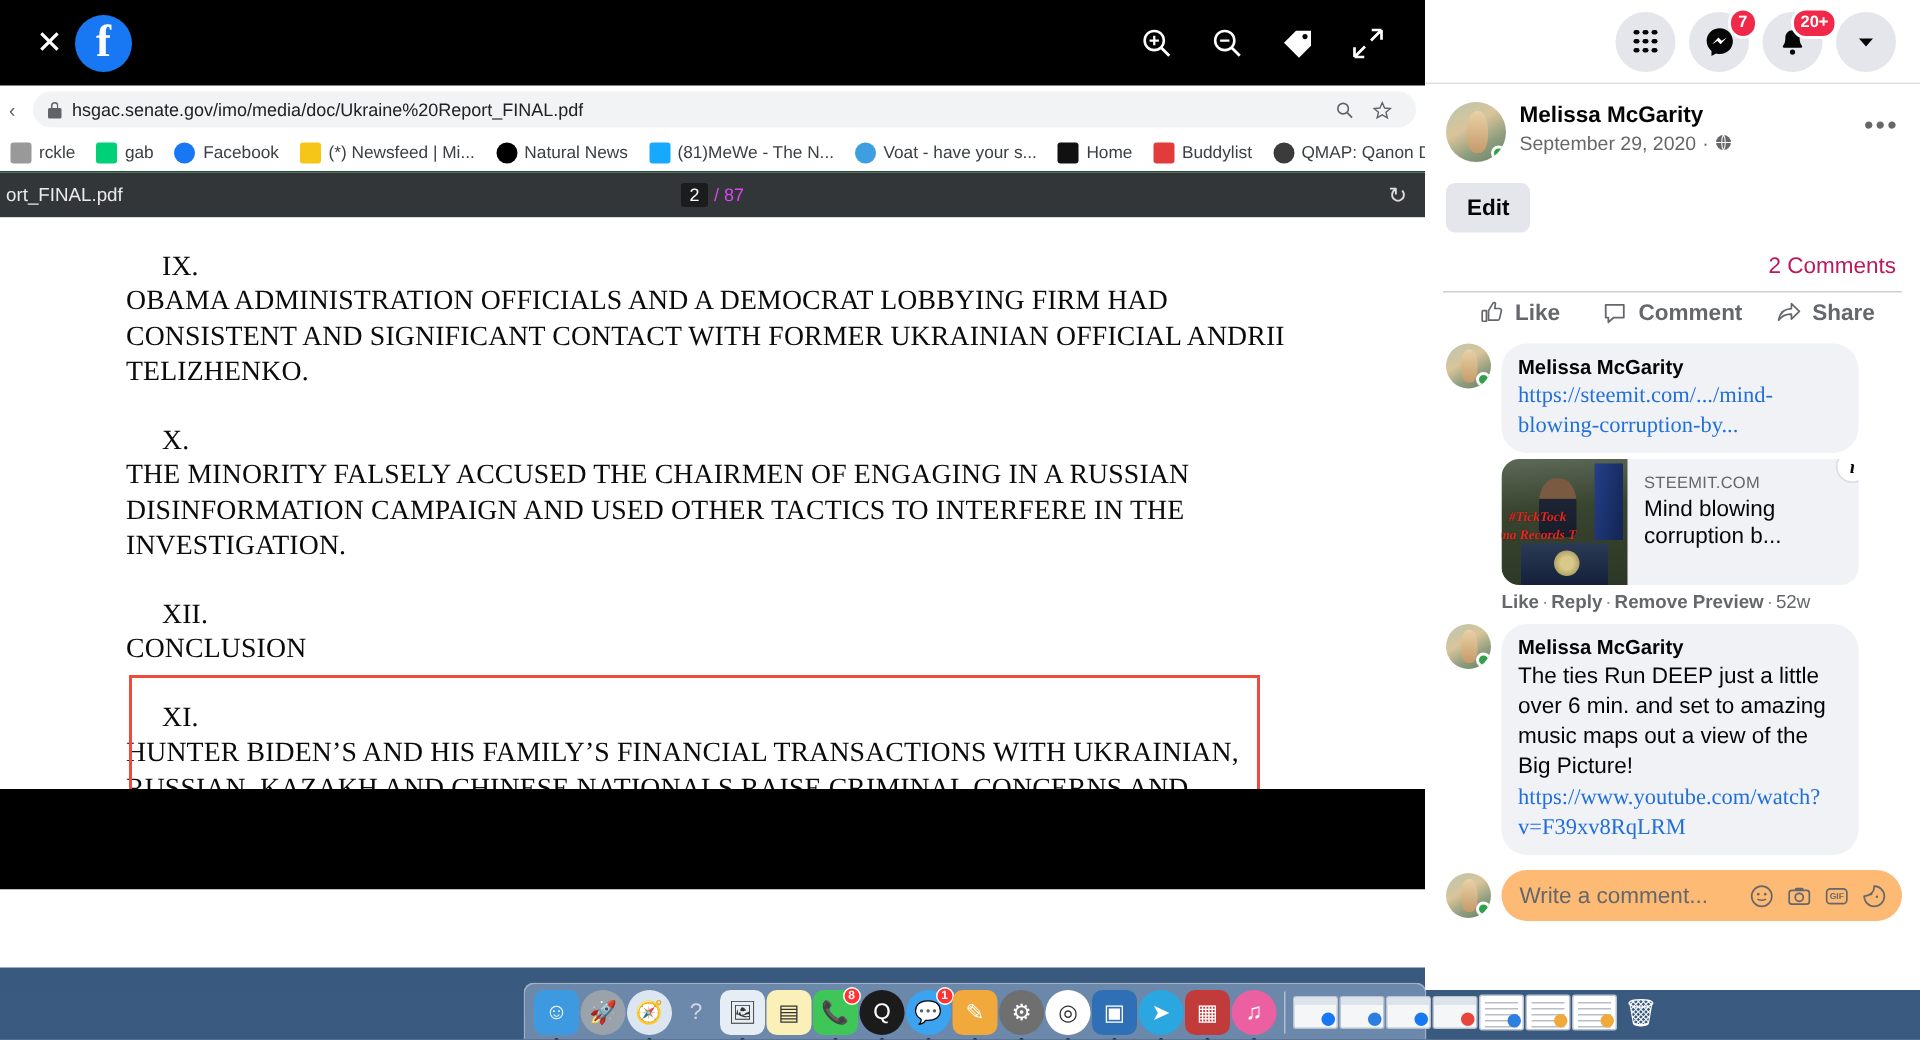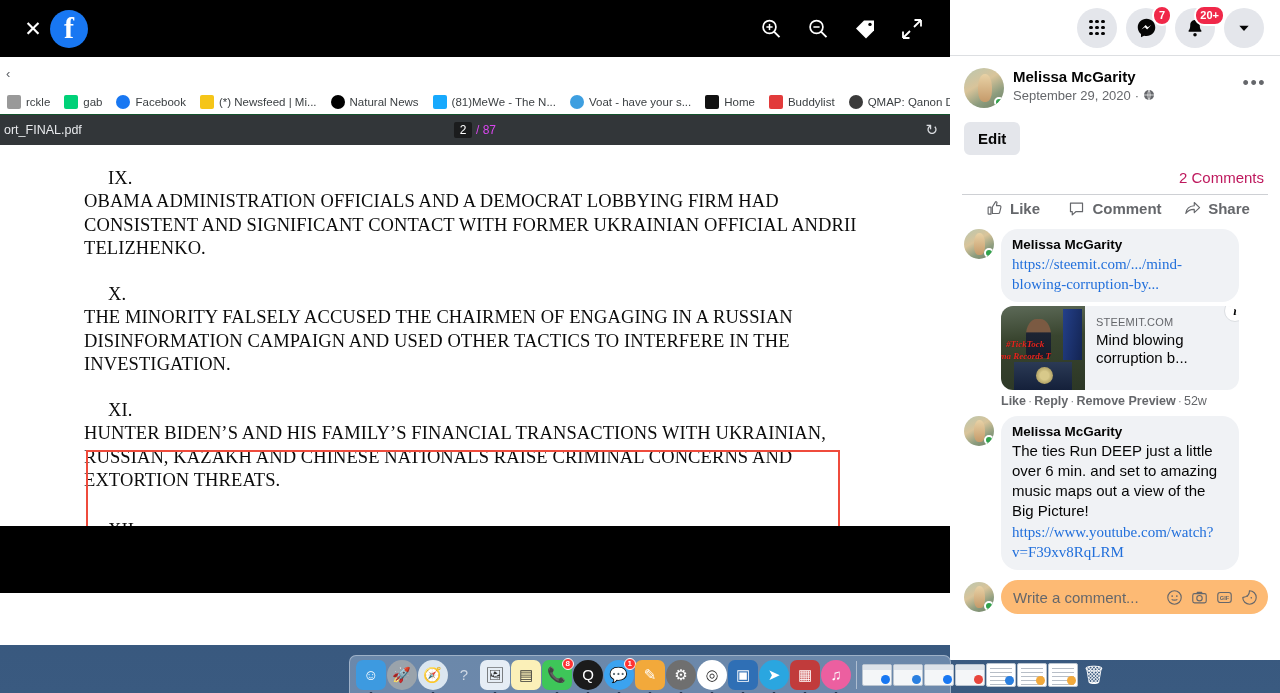--- a/index.html
+++ b/index.html
@@ -305,20 +305,36 @@
         </svg>
         <svg class="bb-ico" width="24" height="24" viewBox="0 0 24 24">
           <path d="M21 3 L14.5 3 M21 3 L21 9.5 M21 3 L14 10" stroke="#fff" stroke-width="1.8" fill="none"></path>
           <path d="M3 21 L9.5 21 M3 21 L3 14.5 M3 21 L10 14" stroke="#fff" stroke-width="1.8" fill="none"></path>
         </svg>
       </div>
     </div>
 
     <div class="chrome-urlbar">
       <div style="width:6px;color:#5f6368;font-size:13px;">‹</div>
+      <div class="url-pill">
+        <span class="lock-ico">
+            <i class="shackle"></i>
+            <i class="body"></i>
+          </span>
+        <span class="url-text">hsgac.senate.gov/imo/media/doc/Ukraine%20Report_FINAL.pdf</span>
+        <span class="url-right">
+          <svg width="13" height="13" viewBox="0 0 24 24">
+            <circle cx="10" cy="10" r="6.5" fill="none" stroke="#5f6368" stroke-width="2"></circle>
+            <line x1="15" y1="15" x2="21" y2="21" stroke="#5f6368" stroke-width="2.2"></line>
+          </svg>
+          <svg width="13" height="13" viewBox="0 0 24 24">
+            <path d="M12 2.6 L14.9 9.2 L22 9.8 L16.6 14.4 L18.3 21.3 L12 17.6 L5.7 21.3 L7.4 14.4 L2 9.8 L9.1 9.2 Z" fill="none" stroke="#5f6368" stroke-width="1.7"></path>
+          </svg>
+        </span>
+      </div>
     </div>
 
     <div class="bookmarks" id="bookmarks">
         <div class="bm">
           <span class="bm-ico" style="background: rgb(153, 153, 153);"></span>
           <span>rckle</span>
         </div>
         <div class="bm">
           <span class="bm-ico" style="background: rgb(0, 209, 120);"></span>
           <span>gab</span>
@@ -369,27 +385,27 @@
     <div class="pdf-stage">
       <div class="pdf-page" id="pdf-page">
           <div class="doc-item">
             <div class="doc-num">IX.</div>
             <div class="doc-text">OBAMA ADMINISTRATION OFFICIALS AND A DEMOCRAT LOBBYING FIRM HAD CONSISTENT AND SIGNIFICANT CONTACT WITH FORMER UKRAINIAN OFFICIAL ANDRII TELIZHENKO.</div>
           </div>
           <div class="doc-item">
             <div class="doc-num">X.</div>
             <div class="doc-text">THE MINORITY FALSELY ACCUSED THE CHAIRMEN OF ENGAGING IN A RUSSIAN DISINFORMATION CAMPAIGN AND USED OTHER TACTICS TO INTERFERE IN THE INVESTIGATION.</div>
           </div>
+          <div class="doc-item">
+            <div class="doc-num">XII.</div>
+            <div class="doc-text">CONCLUSION</div>
+          </div>
           <div class="doc-item" style="margin-top: 14px; margin-bottom: 26px;">
             <div class="doc-num">XI.</div>
             <div class="doc-text">HUNTER BIDEN’S AND HIS FAMILY’S FINANCIAL TRANSACTIONS WITH UKRAINIAN, RUSSIAN, KAZAKH AND CHINESE NATIONALS RAISE CRIMINAL CONCERNS AND EXTORTION THREATS.</div>
-          </div>
-          <div class="doc-item">
-            <div class="doc-num">XII.</div>
-            <div class="doc-text">CONCLUSION</div>
           </div>
         </div>
       <div class="redbox"></div>
       <div class="redline"></div>
       <div class="pdf-blackbar"></div>
     </div>
   </div>
 
   <div class="fb-panel">
 

